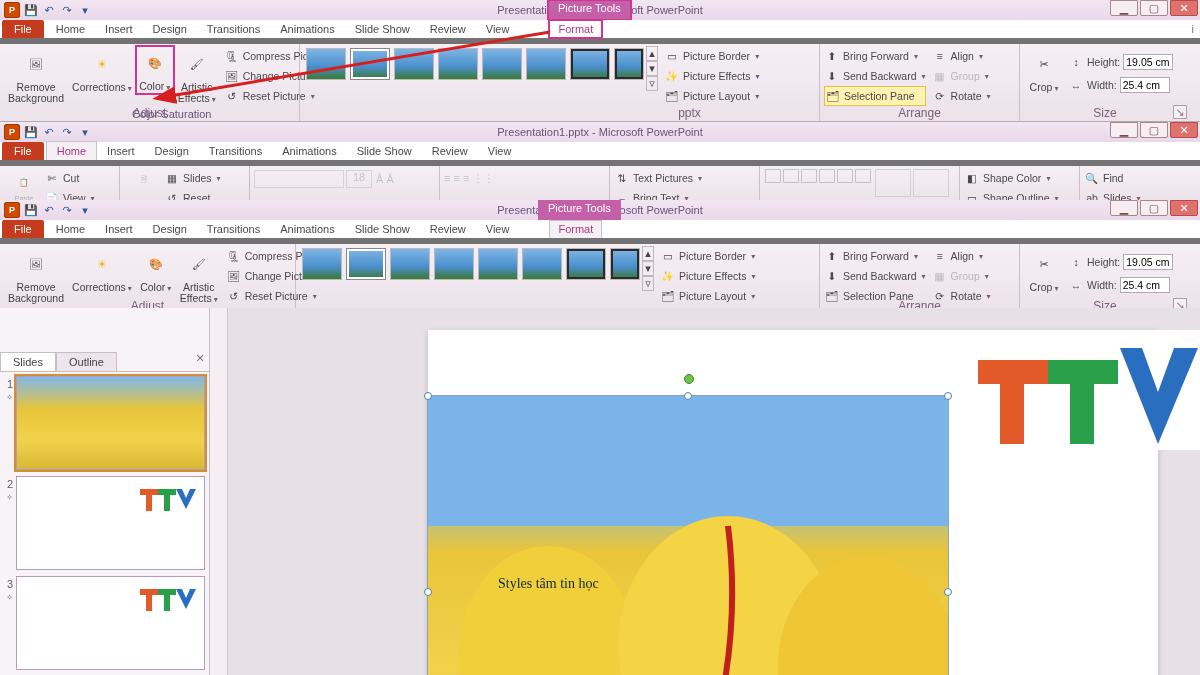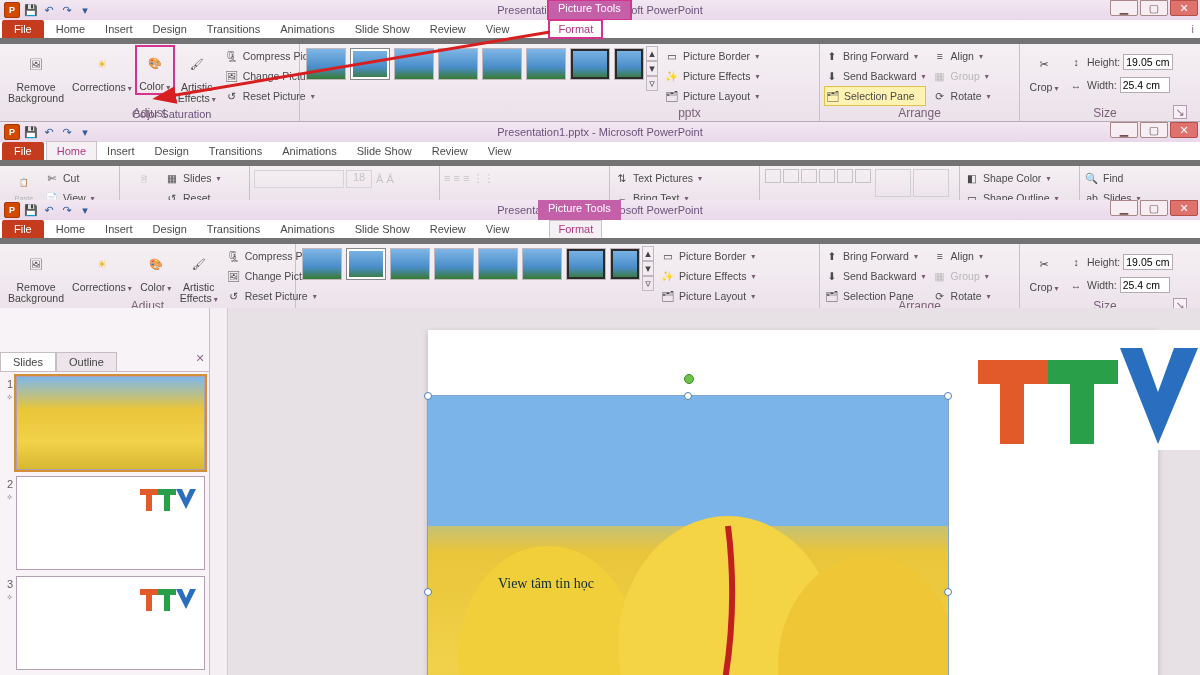--- a/index.html
+++ b/index.html
@@ -583,21 +583,21 @@
 
     <div class="sel-img">
       
       <svg width="100%" height="100%" viewBox="0 0 520 390" preserveAspectRatio="none">
         <rect width="520" height="130" fill="#7ab4e8"></rect>
         <ellipse cx="120" cy="260" rx="90" ry="110" fill="#f1cf3a"></ellipse>
         <ellipse cx="300" cy="250" rx="110" ry="130" fill="#f4d345"></ellipse>
         <ellipse cx="440" cy="270" rx="90" ry="110" fill="#eec636"></ellipse>
         <path d="M300 130 q10 80 -4 160" stroke="#c21f1f" stroke-width="6" fill="none"></path>
       </svg>
-      <div class="tulip-text" style="left:70px;top:180px;">View tâm tin học</div>
+      <div class="tulip-text" style="left:70px;top:180px;">Styles tâm tin học</div>
     </div>
     <div class="rot" style="left:456px;top:66px;"></div>
     <div class="sel-handle" style="left:196px;top:84px;"></div>
     <div class="sel-handle" style="left:456px;top:84px;"></div>
     <div class="sel-handle" style="left:716px;top:84px;"></div>
     <div class="sel-handle" style="left:196px;top:280px;"></div>
     <div class="sel-handle" style="left:716px;top:280px;"></div>
 
     <div class="logo-ttv" style="right:0;top:22px;width:230px;height:120px;">
       <svg viewBox="0 0 230 120" width="230" height="120">

